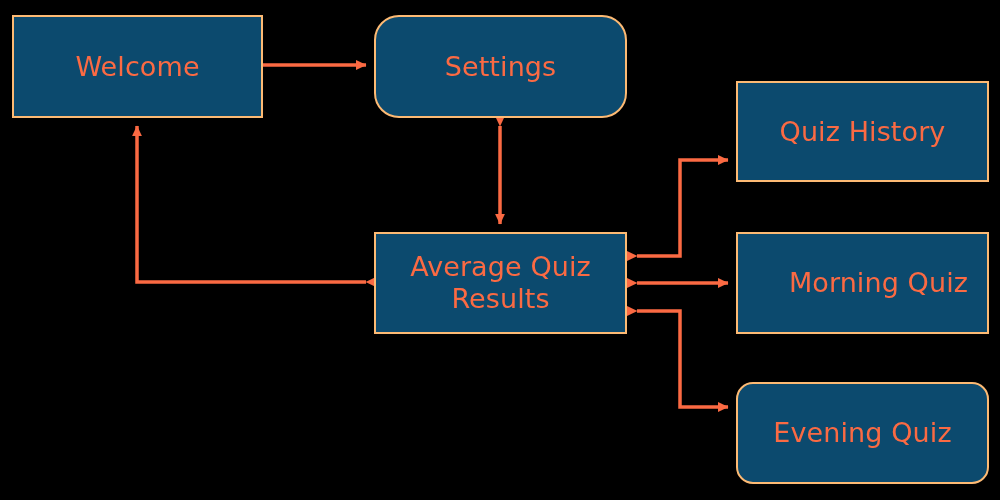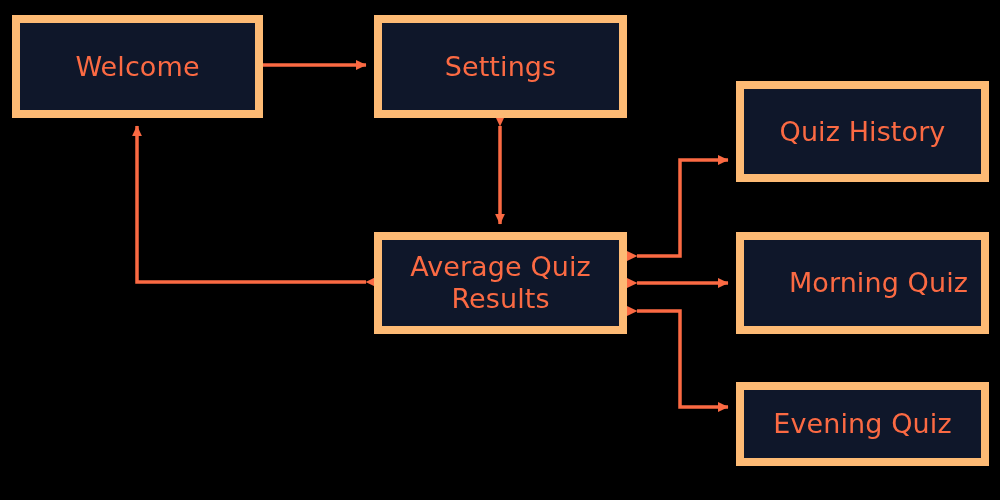--- a/index.html
+++ b/index.html
@@ -20,42 +20,42 @@
     position: absolute;
     left: 0;
     top: 0;
     width: 1000px;
     height: 500px;
     pointer-events: none;
   }
   .node {
     position: absolute;
     box-sizing: border-box;
-    border: 8px solid #fdba74;
-    background: #0f172a;
+    border: 2px solid #fdba74;
+    background: #0c4a6e;
     display: flex;
     align-items: center;
     justify-content: center;
     text-align: center;
   }
   .node-label {
     color: #fb6a43;
     font-size: 27px;
     font-weight: 400;
     line-height: 1.18;
     letter-spacing: 0.1px;
     white-space: pre-line;
     font-family: "DejaVu Sans", sans-serif;
   }
   #node-welcome  { left: 12px;  top: 15px;  width: 251px; height: 103px; }
-  #node-settings { left: 374px; top: 15px;  width: 253px; height: 103px; }
+  #node-settings { left: 374px; top: 15px;  width: 253px; height: 103px; border-radius: 25px; }
   #node-average  { left: 374px; top: 232px; width: 253px; height: 102px; }
   #node-history  { left: 736px; top: 81px;  width: 253px; height: 101px; }
   #node-morning  { left: 736px; top: 232px; width: 253px; height: 102px; padding-left: 32px; }
-  #node-evening  { left: 736px; top: 382px; width: 253px; height: 84px; }
+  #node-evening  { left: 736px; top: 382px; width: 253px; height: 102px; border-radius: 17px; }
 </style>
 </head>
 <body>
 
 <div id="diagram-canvas">
 
   <svg class="edge-layer" viewBox="0 0 1000 500">
     <defs>
       <marker id="ah-right" markerWidth="11" markerHeight="11" refX="10" refY="5.5" orient="auto" markerUnits="userSpaceOnUse">
         <path d="M0,0.6 L10.5,5.5 L0,10.4 Z" fill="#fb6a43"></path>

